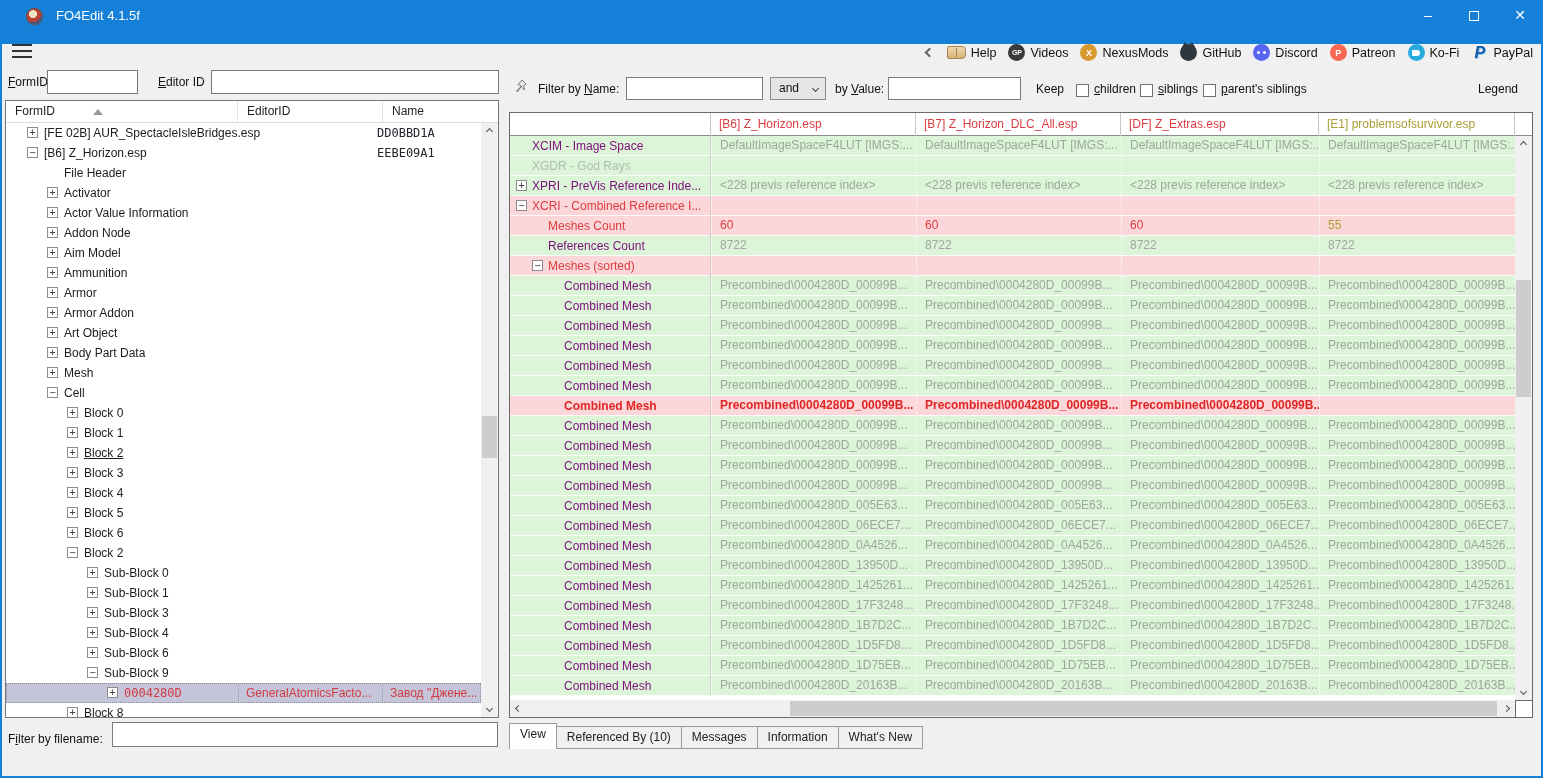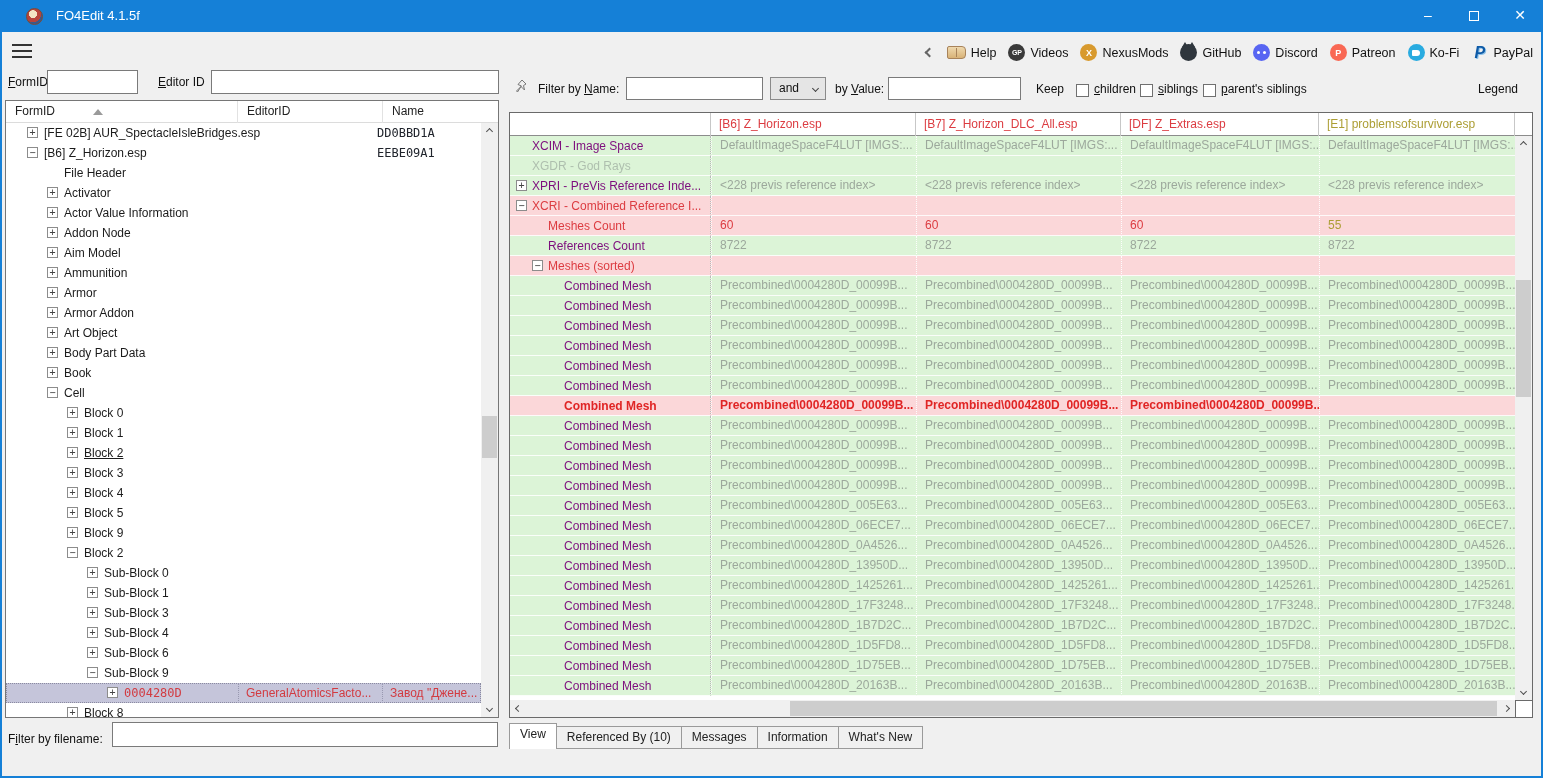--- a/index.html
+++ b/index.html
@@ -1,20 +1,20 @@
 <!DOCTYPE html>
 <html><head>
 <meta charset="utf-8">
 <style>
   html,body{margin:0;padding:0;background:#444;}
   *{box-sizing:border-box;font-family:"Liberation Sans",sans-serif;}
   .window{position:relative;width:1543px;height:778px;background:#f0f0f0;overflow:hidden;}
   .window::after{content:"";position:absolute;inset:0;border:2px solid #1580d7;border-top:none;pointer-events:none;z-index:99;}
   
-  .titlebar{position:absolute;left:0;top:0;width:100%;height:32px;background:#1580d7;color:#fff;}
+  .titlebar{position:absolute;left:0;top:0;width:100%;height:44px;background:#1580d7;color:#fff;}
   .app-icon{position:absolute;left:26px;top:8px;width:17px;height:17px;border-radius:50%;
     background:radial-gradient(circle at 40% 35%,#f3e3c2 0 30%,#b8433a 31% 60%,#3a5a8c 61% 100%);border:1px solid #7d4a34;}
   .title-text{position:absolute;left:56px;top:8px;font-size:13px;}
   .win-btn{position:absolute;top:0;width:46px;height:32px;text-align:center;line-height:30px;color:#fff;font-size:14px;}
   .wb-min{right:92px;} .wb-max{right:46px;} .wb-close{right:0;}
   .wb-max i{display:inline-block;width:10px;height:10px;border:1px solid #fff;vertical-align:middle;}
   
   .hamburger{position:absolute;left:12px;top:44px;width:20px;height:14px;}
   .hamburger span{display:block;height:2px;background:#333;margin-bottom:4px;}
   .breadcrumb{position:absolute;left:38px;top:40px;width:870px;height:25px;background:#f9dadd;border:1px solid #cfcfcf;
@@ -209,21 +209,21 @@
         <div class="trow" style="top: 200px;">
           <div class="exp" style="left: 41px;">+</div>
           <span class="tlabel" style="left: 58px;">Art Object</span>
         </div>
         <div class="trow" style="top: 220px;">
           <div class="exp" style="left: 41px;">+</div>
           <span class="tlabel" style="left: 58px;">Body Part Data</span>
         </div>
         <div class="trow" style="top: 240px;">
           <div class="exp" style="left: 41px;">+</div>
-          <span class="tlabel" style="left: 58px;">Book</span>
+          <span class="tlabel" style="left: 58px;">Mesh</span>
         </div>
         <div class="trow" style="top: 260px;">
           <div class="exp" style="left: 41px;">−</div>
           <span class="tlabel" style="left: 58px;">Cell</span>
         </div>
         <div class="trow" style="top: 280px;">
           <div class="exp" style="left: 61px;">+</div>
           <span class="tlabel" style="left: 78px;">Block 0</span>
         </div>
         <div class="trow" style="top: 300px;">
@@ -241,21 +241,21 @@
         <div class="trow" style="top: 360px;">
           <div class="exp" style="left: 61px;">+</div>
           <span class="tlabel" style="left: 78px;">Block 4</span>
         </div>
         <div class="trow" style="top: 380px;">
           <div class="exp" style="left: 61px;">+</div>
           <span class="tlabel" style="left: 78px;">Block 5</span>
         </div>
         <div class="trow" style="top: 400px;">
           <div class="exp" style="left: 61px;">+</div>
-          <span class="tlabel" style="left: 78px;">Block 9</span>
+          <span class="tlabel" style="left: 78px;">Block 6</span>
         </div>
         <div class="trow" style="top: 420px;">
           <div class="exp" style="left: 61px;">−</div>
           <span class="tlabel" style="left: 78px;">Block 2</span>
         </div>
         <div class="trow" style="top: 440px;">
           <div class="exp" style="left: 81px;">+</div>
           <span class="tlabel" style="left: 98px;">Sub-Block 0</span>
         </div>
         <div class="trow" style="top: 460px;">

